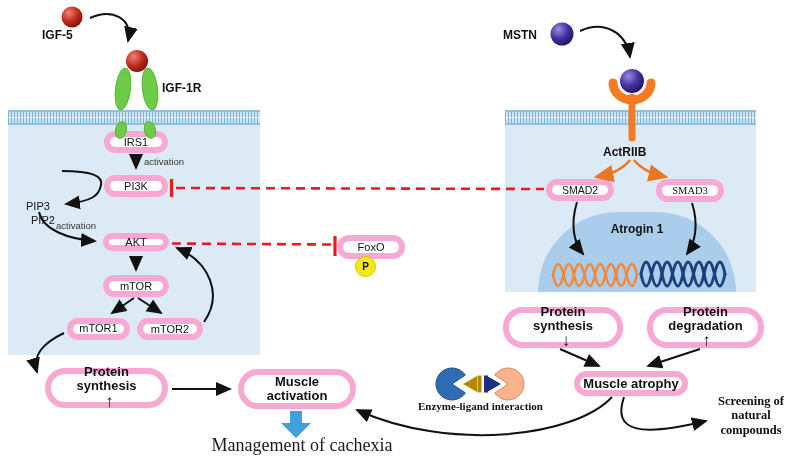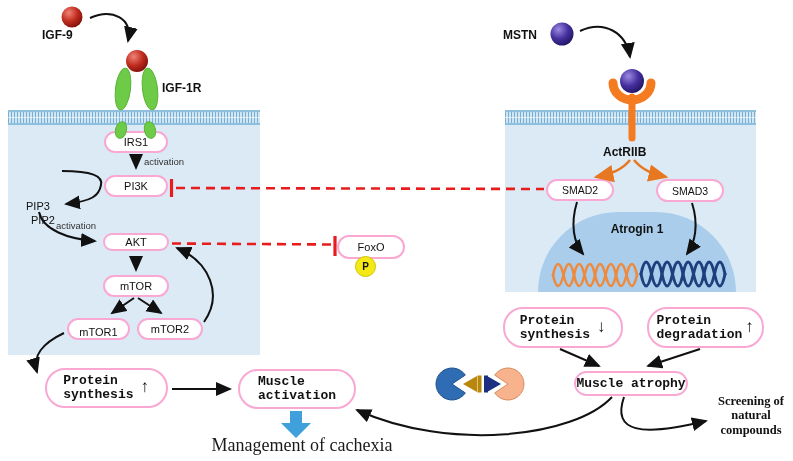--- a/index.html
+++ b/index.html
@@ -7,25 +7,25 @@
           font-family:"Liberation Sans",sans-serif;}
   .panel{position:absolute;background:#dceaf6;}
   .membrane{position:absolute;top:110px;height:15px;background-color:#cfe5f3;
     background-image:
       linear-gradient(transparent 0 45%, rgba(255,255,255,.6) 45% 55%, transparent 55%),
       repeating-linear-gradient(90deg,#79afd4 0 1px, transparent 1px 3px);
     border-top:2px solid #8fbfdf;border-bottom:2px solid #8fbfdf;box-sizing:border-box;}
   .nucleus{position:absolute;left:538px;top:212px;width:198px;height:80px;
     background:#a9cdea;border-radius:99px 99px 0 0;}
   svg.overlay{position:absolute;left:0;top:0;z-index:6;pointer-events:none;}
-  .pill{position:absolute;z-index:5;background:#fff;border:2px solid #f9a8d4;border-radius:14px;
+  .pill{position:absolute;z-index:5;background:#fff;border:6px solid #f9a8d4;border-radius:14px;
     box-sizing:border-box;display:flex;align-items:center;justify-content:center;
     font-size:11px;color:#111;}
-  .pill-serif{font-family:Liberation Mono, monospace;font-weight:bold;font-size:13px;
-    border-radius:20px;line-height:1.05;}
+  .pill-serif{font-family:Liberation Sans, sans-serif;font-weight:bold;font-size:13px;
+    border-radius:20px;line-height:1.05;text-align:center;flex-direction:column;}
   .pill-serif .arrow-glyph{font-size:17px;margin-left:6px;font-weight:bold;}
   .lbl{position:absolute;z-index:5;color:#111;}
   .b{font-weight:bold;}
   .serif{font-family:"Liberation Serif",serif;}
   .pcircle{position:absolute;z-index:7;width:19px;height:19px;border-radius:50%;
     background:#f5e915;border:1px solid #cfc400;display:flex;align-items:center;justify-content:center;
     font-size:10px;font-weight:bold;color:#111;}
   .center{text-align:center;}
 </style>
 </head>
@@ -149,21 +149,21 @@
     </div>
   <div class="pill" style="left:337px;top:235px;width:68px;height:24px;border-radius:12px;">
       <span>FoxO</span>
     </div>
   <div class="pcircle" style="left:355px;top:256px;">
       <span>P</span>
     </div>
   <div class="pill" style="left:546px;top:179px;width:68px;height:22px;font-size:10.5px;">
       <span>SMAD2</span>
     </div>
-  <div class="pill" style="left:656px;top:179px;width:68px;height:23px;font-size:10.5px;">
+  <div class="pill" style="left:656px;top:179px;width:68px;height:23px;font-size:10.5px;font-family:Liberation Serif, serif;">
       <span>SMAD3</span>
     </div>
 
   <div class="pill pill-serif" style="left:45px;top:368px;width:123px;height:40px;">
     <span><span>Protein</span><br><span>synthesis</span></span>
     <span class="arrow-glyph">↑</span>
   </div>
   <div class="pill pill-serif" style="left:238px;top:369px;width:118px;height:40px;">
     <span><span>Muscle</span><br><span>activation</span></span>
   </div>
@@ -172,27 +172,28 @@
     <span class="arrow-glyph">↓</span>
   </div>
   <div class="pill pill-serif" style="left:647px;top:307px;width:117px;height:41px;">
     <span><span>Protein</span><br><span>degradation</span></span>
     <span class="arrow-glyph" style="margin-left:2px;">↑</span>
   </div>
   <div class="pill pill-serif" style="left:574px;top:371px;width:114px;height:25px;border-radius:13px;">
     <span>Muscle atrophy</span>
   </div>
 
-  <div class="lbl b" style="left:42px;top:28px;font-size:12px;">IGF-9</div>
+  <div class="lbl b" style="left:42px;top:28px;font-size:12px;">IGF-5</div>
   <div class="lbl b" style="left:162px;top:81px;font-size:12px;">IGF-1R</div>
   <div class="lbl b" style="left:503px;top:28px;font-size:12px;">MSTN</div>
   <div class="lbl b" style="left:603px;top:145px;font-size:12px;">ActRIIB</div>
   <div class="lbl" style="left:31px;top:166px;font-size:11px;margin-top:48px;">PIP2</div>
   <div class="lbl" style="left:26px;top:200px;font-size:11px;">PIP3</div>
   <div class="lbl" style="left:144px;top:156px;font-size:9.5px;color:#333;">activation</div>
   <div class="lbl" style="left:56px;top:220px;font-size:9.5px;color:#333;">activation</div>
   <div class="lbl b center" style="left:587px;top:222px;width:100px;font-size:12px;">Atrogin 1</div>
+  <div class="lbl b serif center" style="left:409px;top:400px;width:143px;font-size:11px;">Enzyme-ligand  interaction</div>
   <div class="lbl b serif center" style="left:703px;top:394px;width:96px;font-size:12.5px;line-height:1.15;">
     <span>Screening of</span><br><span>natural</span><br><span>compounds</span>
   </div>
   <div class="lbl serif center" style="left:203px;top:435px;width:198px;font-size:18px;color:#1a1a1a;">Management of cachexia</div>
 
 </div>
 
 </body></html>

